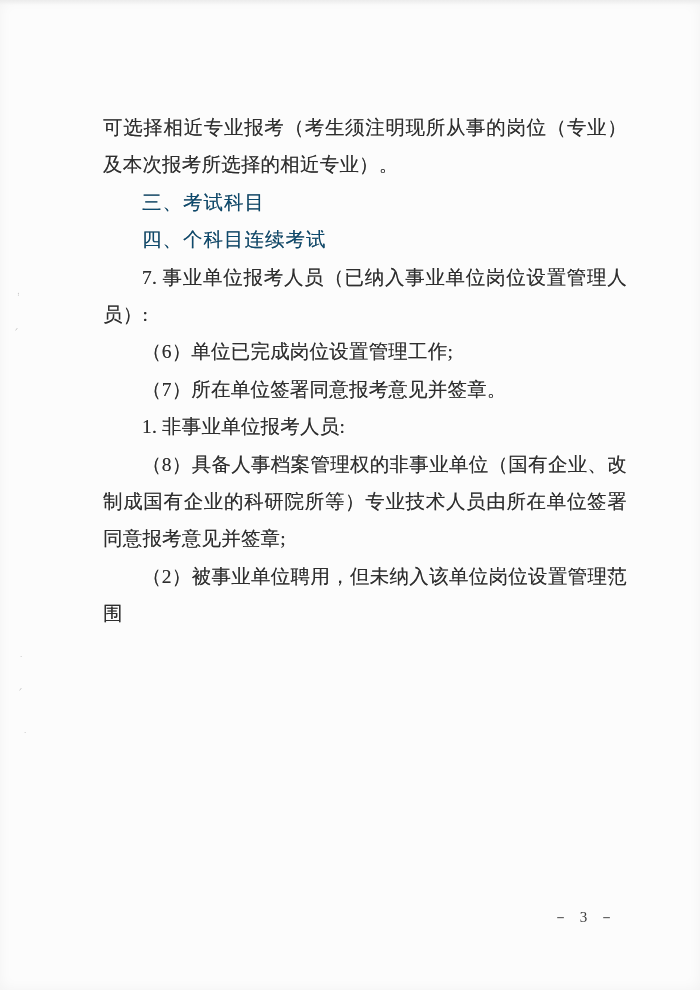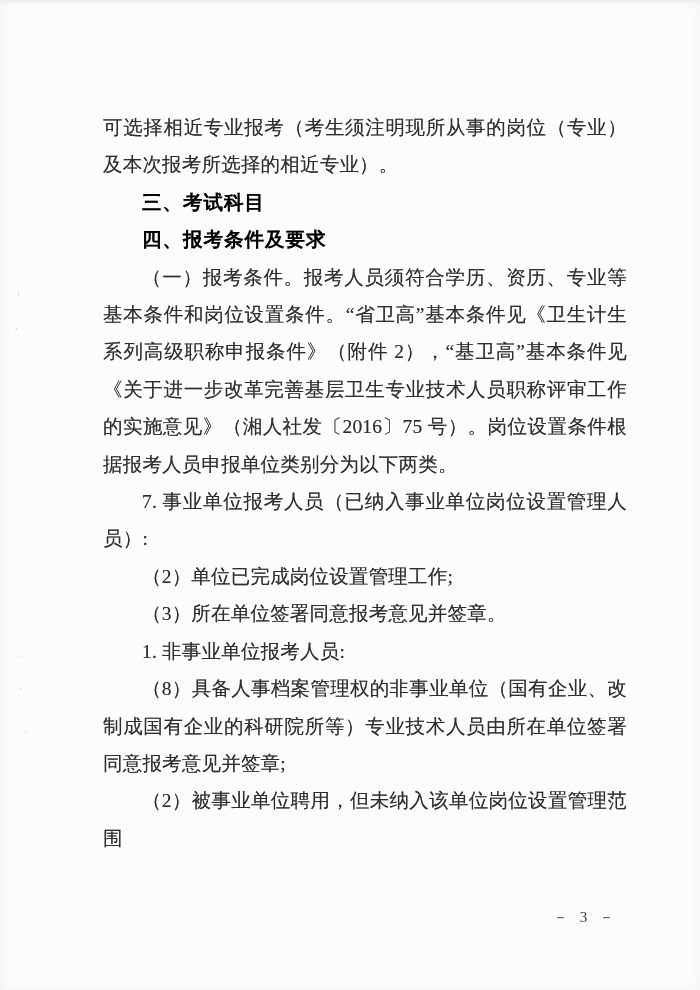--- a/index.html
+++ b/index.html
@@ -36,22 +36,22 @@
   }
   .content p {
     margin: 0;
     text-indent: 2em;
   }
   .content p.noindent {
     text-indent: 0;
   }
   .content p.heading {
     font-family: "Liberation Sans", "DejaVu Sans", sans-serif;
-    font-weight: bold;
-    color: #000000;
+    font-weight: normal;
+    color: #0c4a6e;
     letter-spacing: 1px;
   }
   .page-number {
     position: absolute;
     top: 908px;
     right: 82px;
     color: #3a3a3a;
     font-size: 15px;
     letter-spacing: 4px;
     font-family: "Liberation Serif", "DejaVu Serif", serif;
@@ -66,25 +66,24 @@
 </style>
 </head>
 <body>
 
 <div class="page">
   <div class="scan-edge-top"></div>
 
   <div class="content">
     <p class="noindent">可选择相近专业报考（考生须注明现所从事的岗位（专业）及本次报考所选择的相近专业）。</p>
     <p class="heading">三、考试科目</p>
-    <p class="heading">四、报考条件及要求</p>
-    <p>（一）报考条件。报考人员须符合学历、资历、专业等基本条件和岗位设置条件。“省卫高”基本条件见《卫生计生系列高级职称申报条件》（附件 2），“基卫高”基本条件见《关于进一步改革完善基层卫生专业技术人员职称评审工作的实施意见》（湘人社发〔2016〕75 号）。岗位设置条件根据报考人员申报单位类别分为以下两类。</p>
+    <p class="heading">四、个科目连续考试</p>
     <p>7. 事业单位报考人员（已纳入事业单位岗位设置管理人员）:</p>
-    <p>（2）单位已完成岗位设置管理工作;</p>
-    <p>（3）所在单位签署同意报考意见并签章。</p>
+    <p>（6）单位已完成岗位设置管理工作;</p>
+    <p>（7）所在单位签署同意报考意见并签章。</p>
     <p>1.  非事业单位报考人员:</p>
     <p>（8）具备人事档案管理权的非事业单位（国有企业、改制成国有企业的科研院所等）专业技术人员由所在单位签署同意报考意见并签章;</p>
     <p>（2）被事业单位聘用，但未纳入该单位岗位设置管理范围</p>
   </div>
 
   <div class="page-number">－ 3 －</div>
 
   <div class="speck" style="left:16px; top:292px;">᠄</div>
   <div class="speck" style="left:15px; top:328px;">ᐟ</div>
   <div class="speck" style="left:20px; top:654px;">·</div>

